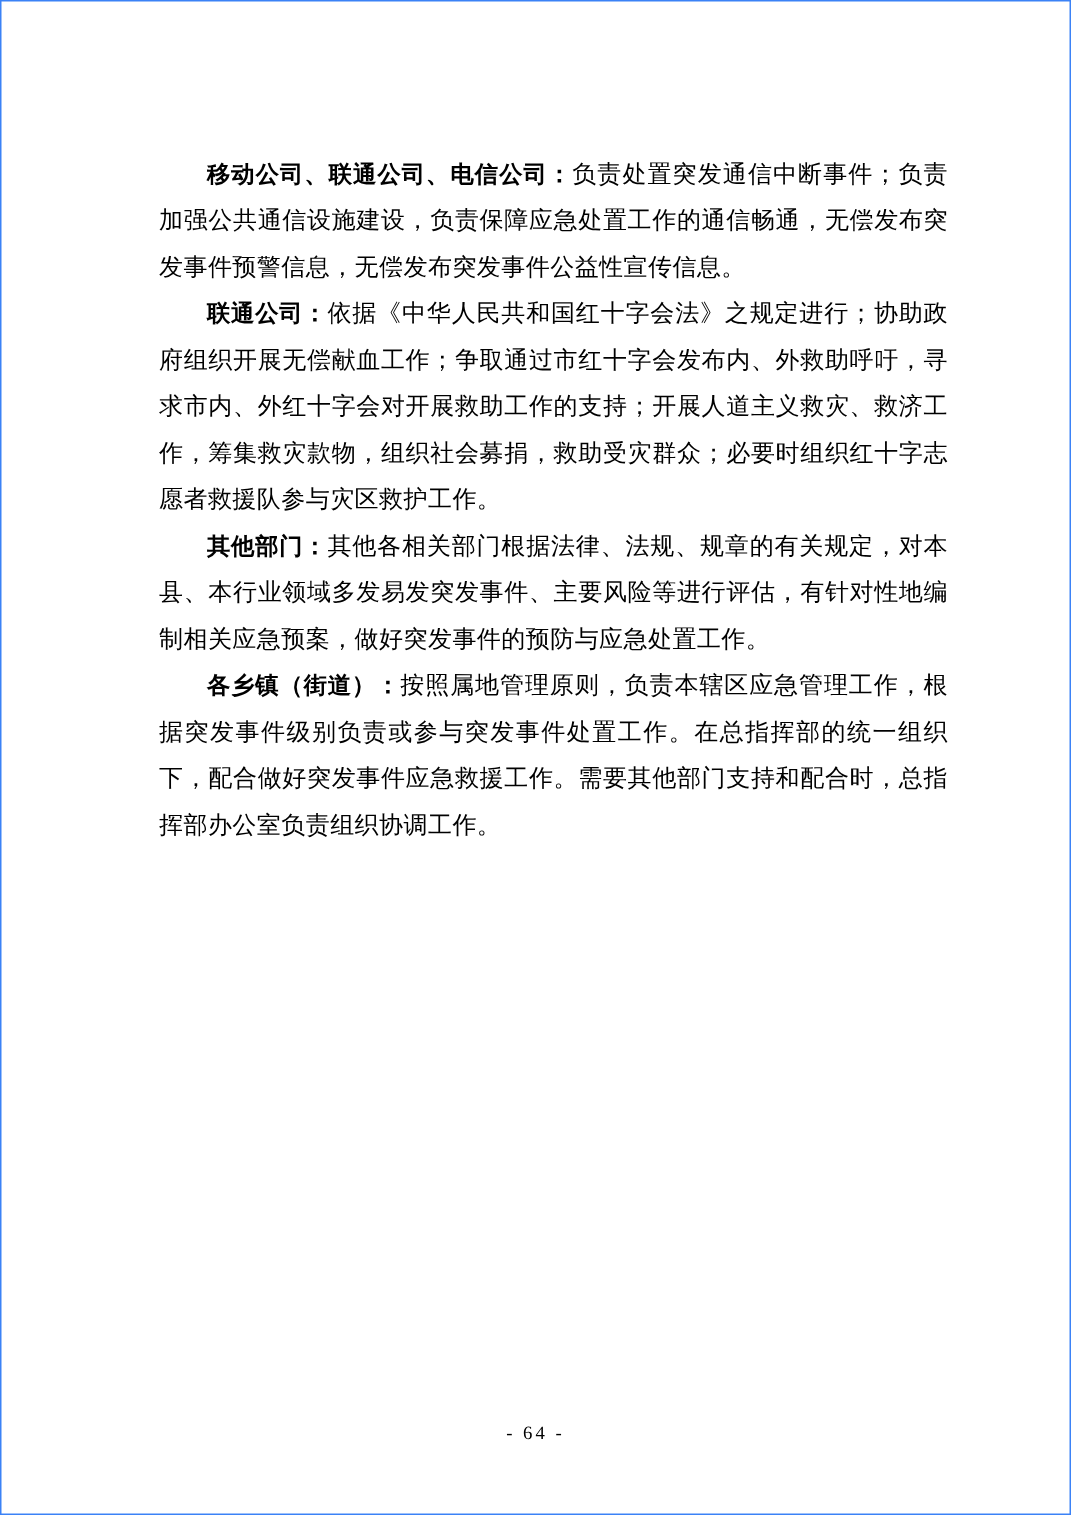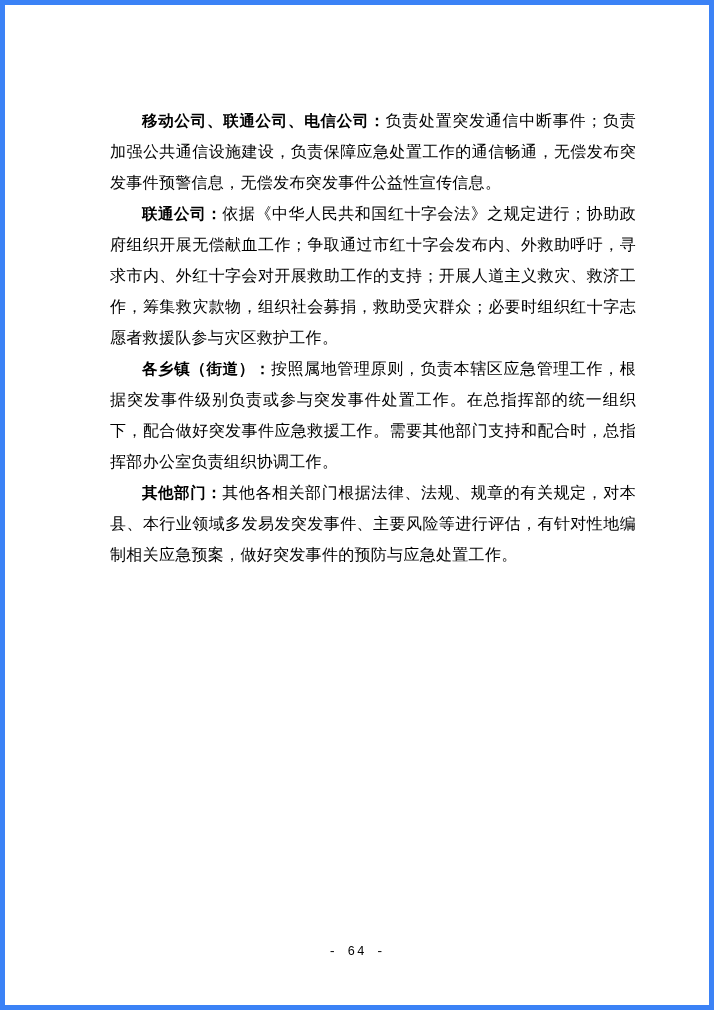--- a/index.html
+++ b/index.html
@@ -6,21 +6,21 @@
     margin: 0;
     padding: 0;
     background: #ffffff;
   }
   .page {
     position: relative;
     width: 714px;
     height: 1010px;
     box-sizing: border-box;
     background: #ffffff;
-    border: 5px solid #3b82f6;
+    border: 1px solid #3b82f6;
     font-family: "Liberation Serif", "DejaVu Serif", serif;
     color: #000000;
     overflow: hidden;
   }
   .content {
     position: absolute;
     top: 100px;
     left: 105px;
     width: 526px;
   }
@@ -40,34 +40,34 @@
     font-size: 15.5px;
   }
   .page-number {
     position: absolute;
     bottom: 46px;
     left: 0;
     width: 100%;
     text-align: center;
     font-size: 12.5px;
     letter-spacing: 2px;
-    font-family: Liberation Mono, monospace;
+    font-family: Liberation Serif, serif;
   }
 </style>
 </head>
 <body>
 
 <div class="page">
   <div class="content">
 
     <p class="para"><span class="lead">移动公司、联通公司、电信公司：</span><span>负责处置突发通信中断事件；负责加强公共通信设施建设，负责保障应急处置工作的通信畅通，无偿发布突发事件预警信息，无偿发布突发事件公益性宣传信息。</span></p>
 
 
     <p class="para"><span class="lead">联通公司：</span><span>依据《中华人民共和国红十字会法》之规定进行；协助政府组织开展无偿献血工作；争取通过市红十字会发布内、外救助呼吁，寻求市内、外红十字会对开展救助工作的支持；开展人道主义救灾、救济工作，筹集救灾款物，组织社会募捐，救助受灾群众；必要时组织红十字志愿者救援队参与灾区救护工作。</span></p>
 
+    <p class="para"><span class="lead">其他部门：</span><span>其他各相关部门根据法律、法规、规章的有关规定，对本县、本行业领域多发易发突发事件、主要风险等进行评估，有针对性地编制相关应急预案，做好突发事件的预防与应急处置工作。</span></p>
+
     <p class="para"><span class="lead">各乡镇（街道）：</span><span>按照属地管理原则，负责本辖区应急管理工作，根据突发事件级别负责或参与突发事件处置工作。在总指挥部的统一组织下，配合做好突发事件应急救援工作。需要其他部门支持和配合时，总指挥部办公室负责组织协调工作。</span></p>
-
-    <p class="para"><span class="lead">其他部门：</span><span>其他各相关部门根据法律、法规、规章的有关规定，对本县、本行业领域多发易发突发事件、主要风险等进行评估，有针对性地编制相关应急预案，做好突发事件的预防与应急处置工作。</span></p>
 
   </div>
 
   <div class="page-number">- 64 -</div>
 </div>
 
 </body></html>

